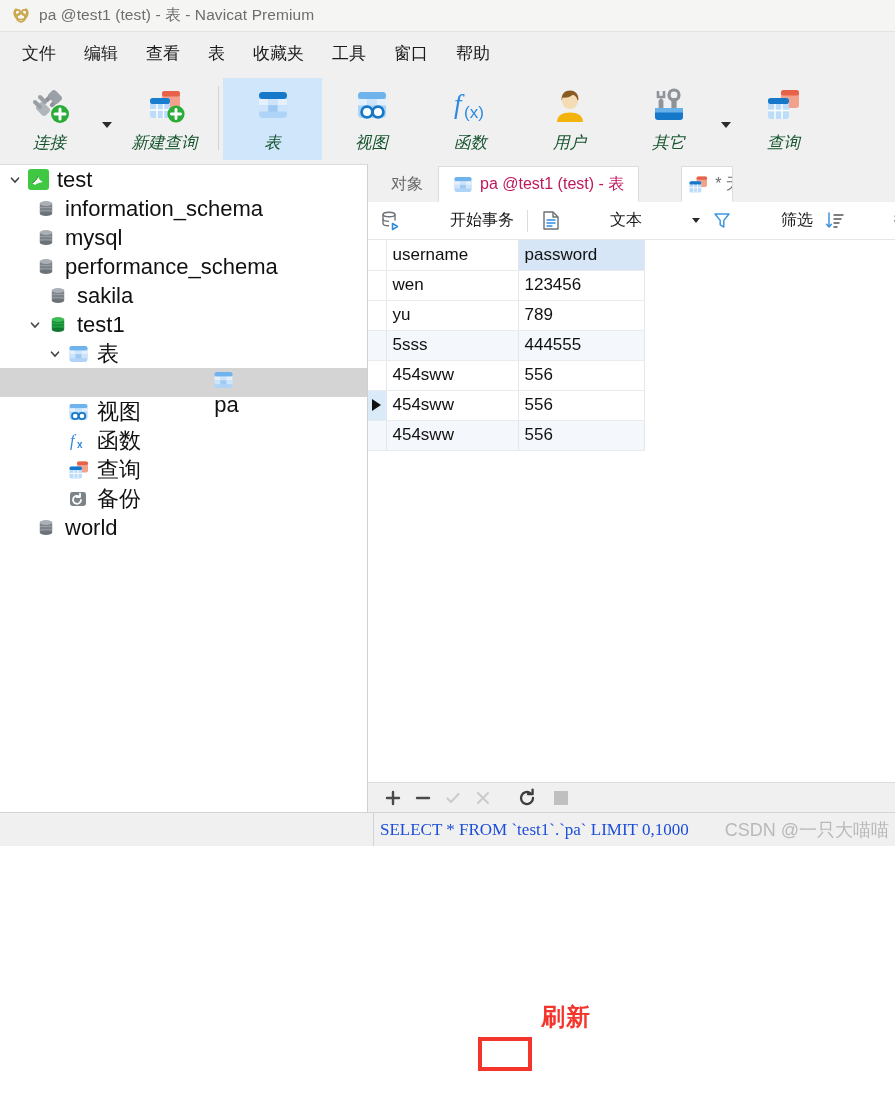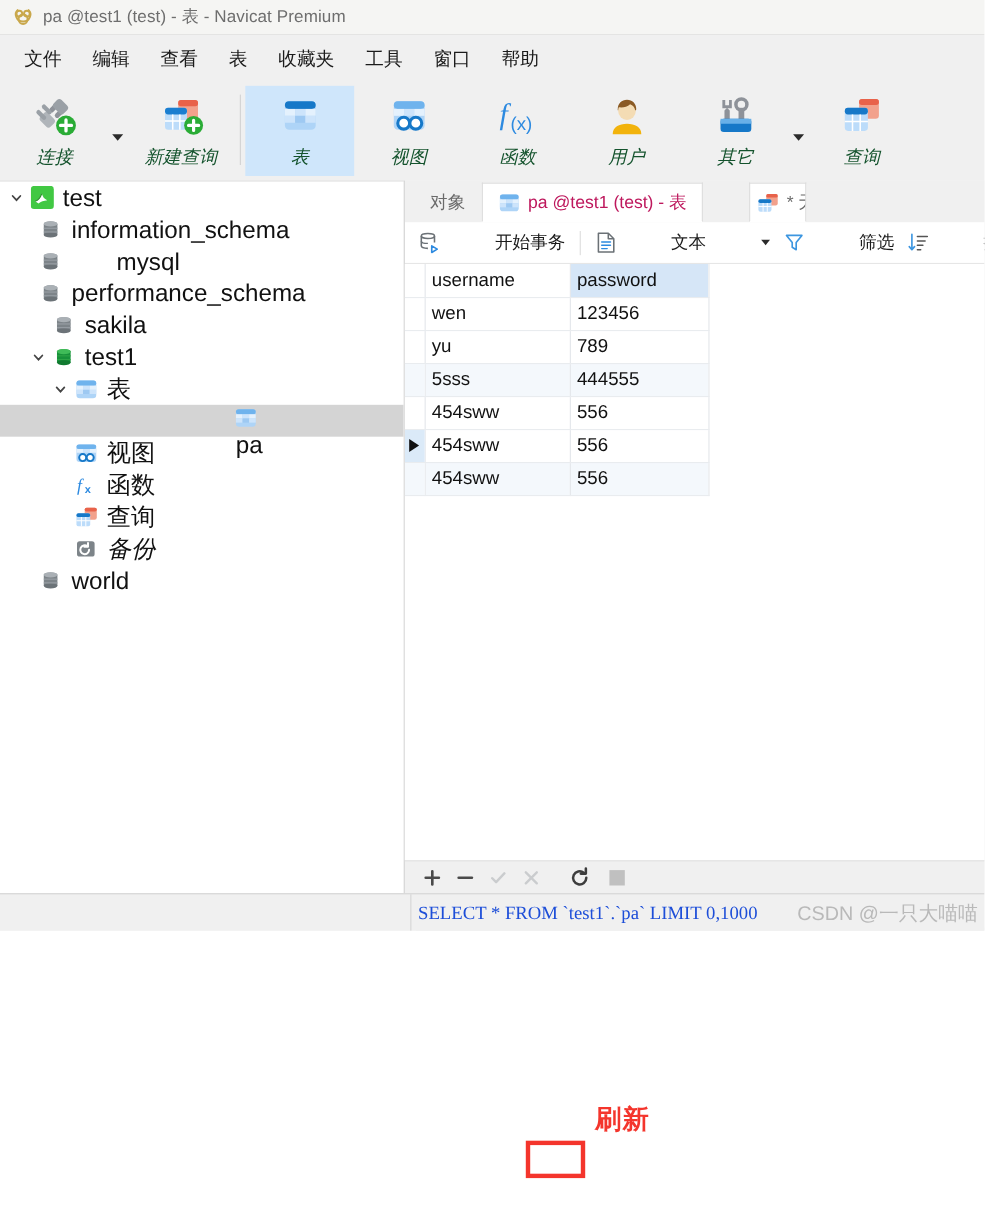--- a/index.html
+++ b/index.html
@@ -518,21 +518,21 @@
             <rect x="3.8" y="4.6" width="12.4" height="10" fill="#7d8489"></rect>
             <ellipse cx="10" cy="14.6" rx="6.2" ry="2.4" fill="#6c7378"></ellipse>
             <ellipse cx="10" cy="4.6" rx="6.2" ry="2.4" fill="#aab0b5"></ellipse>
             <rect x="3.8" y="8" width="12.4" height="1" fill="#9aa0a6"></rect>
             <rect x="3.8" y="11.4" width="12.4" height="1" fill="#9aa0a6"></rect>
           </svg>
         </span>
         <span class="tree-label">information_schema</span>
       </div>
 
-      <div class="tree-row" style="padding-left:34px;gap:41px;">
+      <div class="tree-row" style="padding-left:34px;">
         <span class="tree-ico">
           <svg width="20" height="20" viewBox="0 0 20 20">
             <ellipse cx="10" cy="4.6" rx="6.2" ry="2.4" fill="#9aa0a6"></ellipse>
             <rect x="3.8" y="4.6" width="12.4" height="10" fill="#7d8489"></rect>
             <ellipse cx="10" cy="14.6" rx="6.2" ry="2.4" fill="#6c7378"></ellipse>
             <ellipse cx="10" cy="4.6" rx="6.2" ry="2.4" fill="#aab0b5"></ellipse>
             <rect x="3.8" y="8" width="12.4" height="1" fill="#9aa0a6"></rect>
             <rect x="3.8" y="11.4" width="12.4" height="1" fill="#9aa0a6"></rect>
           </svg>
         </span>
@@ -655,21 +655,21 @@
             <rect x="9" y="1.5" width="11" height="11" rx="2" fill="#f2a18c"></rect>
             <rect x="9" y="1.5" width="11" height="3.4" rx="1.6" fill="#e8624a"></rect>
             <rect x="1.5" y="6.5" width="12.5" height="12" rx="2" fill="#bcdcfa"></rect>
             <rect x="1.5" y="6.5" width="12.5" height="3.6" rx="1.7" fill="#1678c8"></rect>
             <path d="M1.5 13.4h12.5M6 10v8.5M10 10v8.5" stroke="#fff" stroke-width="0.9"></path>
           </svg>
         </span>
         <span class="tree-label">查询</span>
       </div>
 
-      <div class="tree-row" style="padding-left:66px;font-style:italic;">
+      <div class="tree-row" style="padding-left:66px;">
         <span class="tree-ico">
           <svg width="20" height="20" viewBox="0 0 20 20">
             <rect x="2" y="3" width="16" height="14" rx="2.4" fill="#7d8489"></rect>
             <path d="M13 10.8a4 4 0 1 1-1.6-3.2" fill="none" stroke="#fff" stroke-width="1.8" stroke-linecap="round"></path>
             <path d="M12 4.6v3.4h-3.4" fill="none" stroke="#fff" stroke-width="1.8" stroke-linecap="round" stroke-linejoin="round"></path>
           </svg>
         </span>
         <span class="tree-label">备份</span>
       </div>
 

